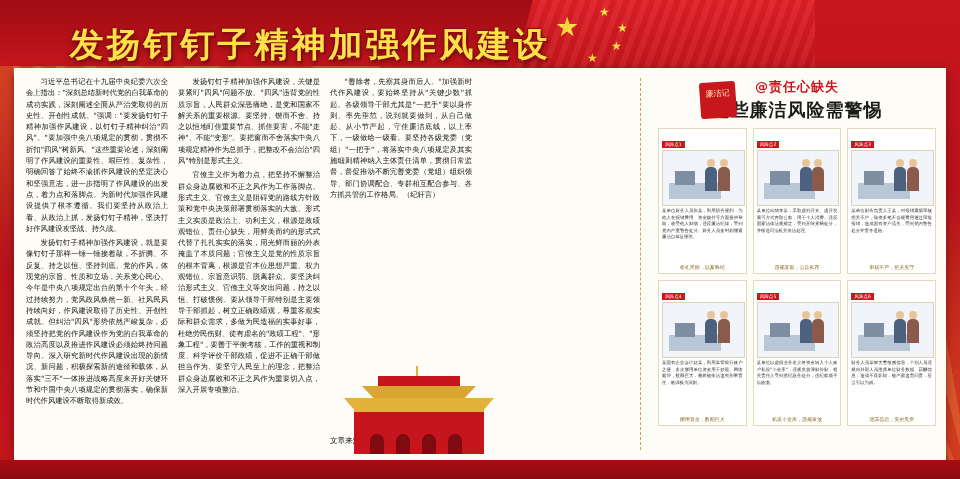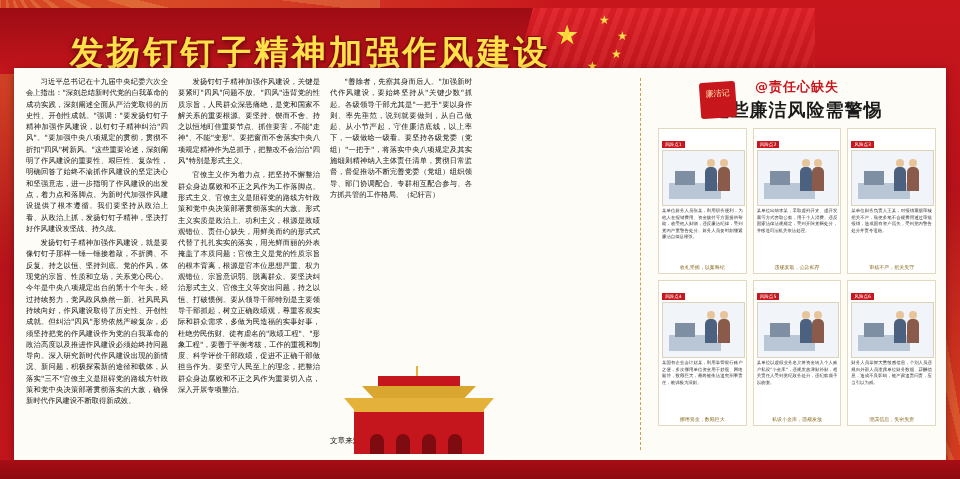--- a/index.html
+++ b/index.html
@@ -26,21 +26,21 @@
   }
   .rays2{
     position:absolute;right:-60px;bottom:-70px;width:420px;height:300px;
     background:
       repeating-conic-gradient(from 10deg at 90% 90%,
         rgba(255,210,110,.18) 0deg 4deg, rgba(255,210,110,0) 4deg 12deg);
     pointer-events:none;
   }
   
   .topband{
-    position:absolute;left:0;top:8px;width:815px;height:66px;
+    position:absolute;left:0;top:0;width:815px;height:66px;
     background:linear-gradient(180deg,#9d0c14,#c5151c);
     text-decoration:underline;
   }
   .flag{
     position:absolute;right:0;top:0;width:300px;height:68px;
     background:linear-gradient(180deg,#e01f26,#c5151c);
     clip-path:polygon(6% 0,100% 0,100% 100%,0 100%);
     overflow:hidden;
   }
   .star{
@@ -195,21 +195,21 @@
       <div class="wave"></div>
     </div>
     <div class="title">发扬钉钉子精神加强作风建设</div>
   </div>
 
   <div class="paper">
 
     <div class="left-col">
       <div class="cols">
         <p>习近平总书记在十九届中央纪委六次全会上指出："深刻总结新时代党的自我革命的成功实践，深刻阐述全面从严治党取得的历史性、开创性成就。"强调："要发扬钉钉子精神加强作风建设，以钉钉子精神纠治"四风"。"要加强中央八项规定的贯彻，贯彻不折扣"四风"树新风。"这些重要论述，深刻阐明了作风建设的重要性、艰巨性、复杂性，明确回答了始终不渝抓作风建设的坚定决心和坚强意志，进一步指明了作风建设的出发点，着力点和落脚点。为新时代加强作风建设提供了根本遵循。我们要坚持从政治上看、从政治上抓，发扬钉钉子精神，坚决打好作风建设攻坚战、持久战。</p>
-        <p>发扬钉钉子精神加强作风建设，就是要像钉钉子那样一锤一锤接着敲，不折腾、不反复、持之以恒、坚持到底。党的作风，体现党的宗旨、性质和立场，关系党心民心。今年是中央八项规定出台的第十个年头，经过持续努力，党风政风焕然一新、社风民风持续向好，作风建设取得了历史性、开创性成就。但纠治"四风"形势依然严峻复杂，必须坚持把党的作风建设作为党的自我革命的政治高度以及推进作风建设必须始终持问题导向。深入研究新时代作风建设出现的新情况、新问题，积极探索新的途径和载体，从落实"三不"官僚主义是阻碍党的路线方针政策和党中央决策部署贯彻落实的大敌，确保新时代作风建设不断取得新成效。</p>
+        <p>发扬钉钉子精神加强作风建设，就是要像钉钉子那样一锤一锤接着敲，不折腾、不反复、持之以恒、坚持到底。党的作风，体现党的宗旨、性质和立场，关系党心民心。今年是中央八项规定出台的第十个年头，经过持续努力，党风政风焕然一新、社风民风持续向好，作风建设取得了历史性、开创性成就。但纠治"四风"形势依然严峻复杂，必须坚持把党的作风建设作为党的自我革命的政治高度以及推进作风建设必须始终持问题导向。深入研究新时代作风建设出现的新情况、新问题，积极探索新的途径和载体，从落实"三不"一体推进战略高度来开好关键环节和中国中央八项规定的贯彻落实，确保新时代作风建设不断取得新成效。</p>
         <p>发扬钉钉子精神加强作风建设，关键是要紧盯"四风"问题不放。"四风"违背党的性质宗旨，人民群众深恶痛绝，是党和国家不解关系的重要根源。要坚持、锲而不舍、持之以恒地盯住重要节点、抓住要害，不能"走神"、不能"变形"。要把窗而不舍落实中央八项规定精神作为总抓手，把整改不会治治"四风"特别是形式主义、</p>
         <p>官僚主义作为着力点，把坚持不懈整治群众身边腐败和不正之风作为工作落脚点。形式主义、官僚主义是阻碍党的路线方针政策和党中央决策部署贯彻落实的大敌。形式主义实质是政治上、功利主义，根源是政绩观错位、责任心缺失，用鲜美而约的形式式代替了扎扎实实的落实，用光鲜而丽的外表掩盖了本质问题；官僚主义是党的性质宗旨的根本背离，根源是官本位思想严重、权力观错位、宗旨意识弱、脱离群众。要坚决纠治形式主义、官僚主义等突出问题，持之以恒、打破惯例。要从领导干部特别是主要领导干部抓起，树立正确政绩观，尊重客观实际和群众需求，多做为民造福的实事好事，杜绝劳民伤财、徒有虚名的"政绩工程"、"形象工程"，要善于平衡考核，工作的重视和制度、科学评价干部政绩，促进不正确干部做担当作为。要坚守人民至上的理念，把整治群众身边腐败和不正之风作为重要切入点，深入开展专项整治。</p>
         <p>"善除者，先察其身而后人。"加强新时代作风建设，要始终坚持从"关键少数"抓起。各级领导干部尤其是"一把手"要以身作则、率先垂范，说到就要做到，从自己做起、从小节严起，守住廉洁底线，以上率下，一级做给一级看。要坚持各级党委（党组）"一把手"，将落实中央八项规定及其实施细则精神纳入主体责任清单，贯彻日常监督，督促推动不断完善党委（党组）组织领导、部门协调配合、专群相互配合参与、各方抓共管的工作格局。（纪轩言）</p>
       </div>
       <div class="sig">文章来源：云南省纪委监委网站</div>
 
       <div class="gate">
         <div class="pole"></div>
         <div class="hall"></div>
         <div class="roof2"></div>

